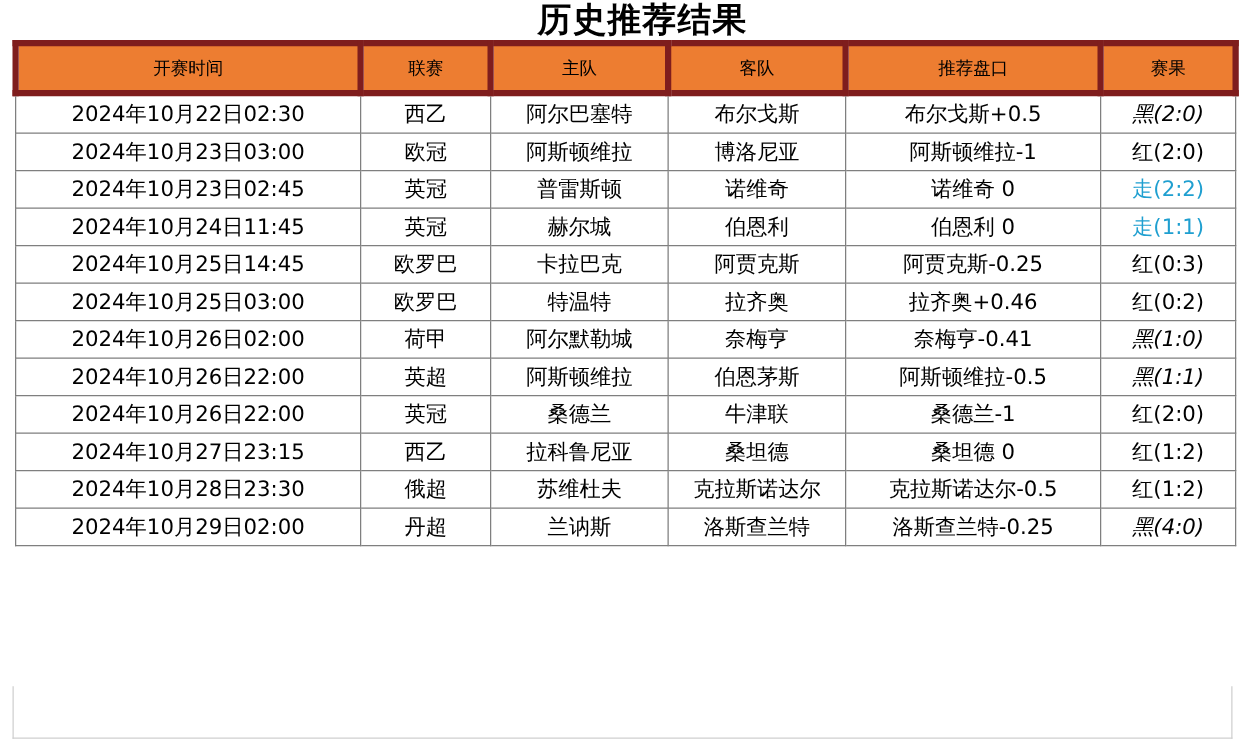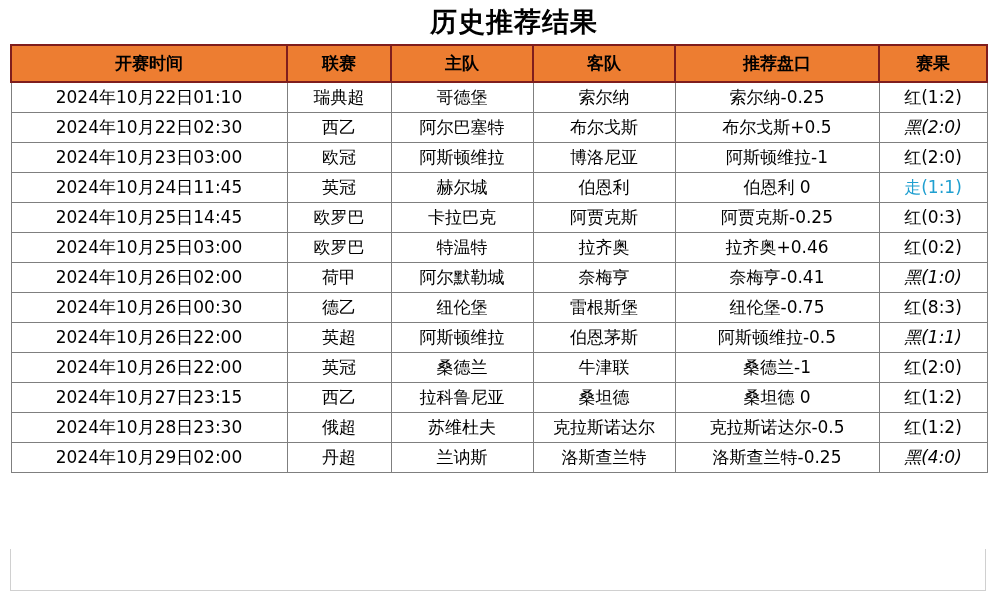--- a/index.html
+++ b/index.html
@@ -14,21 +14,21 @@
     overflow: hidden;
   }
   .sheet {
     position: relative;
     width: 996px;
     height: 599px;
     background: #ffffff;
     box-sizing: border-box;
   }
   .title-row {
-    height: 44px;
+    height: 32px;
     display: flex;
     align-items: center;
     justify-content: center;
     background: #ffffff;
     margin-left: 32px;
   }
   .title {
     font-size: 27px;
     font-weight: bold;
     color: #000000;
@@ -48,24 +48,24 @@
     font-size: 17px;
     color: #000000;
     height: 29px;
     padding: 0 2px;
     white-space: nowrap;
     overflow: hidden;
     font-family: "DejaVu Sans", "Liberation Sans", sans-serif;
   }
   table.grid thead th {
     background: #ED7D31;
-    font-weight: bold;
+    font-weight: normal;
     height: 35px;
-    font-size: 17px;
-    border: 2px solid #7f1d1d;
+    font-size: 14px;
+    border: 5px solid #7f1d1d;
   }
   td.res-red { color: #FF0000; }
   td.res-black { color: #000000; font-style: italic; }
   td.res-walk { color: #000000; }
   .res-walk .mark { color: #1f9fd0; }
   .col-time  { width: 276px; }
   .col-league{ width: 104px; }
   .col-home  { width: 142px; }
   .col-away  { width: 142px; }
   .col-hand  { width: 204px; }
@@ -105,44 +105,44 @@
         <th>开赛时间</th>
         <th>联赛</th>
         <th>主队</th>
         <th>客队</th>
         <th>推荐盘口</th>
         <th>赛果</th>
       </tr>
     </thead>
     <tbody id="table-body">
         <tr>
-          <td>2024年10月22日01:10</td>
-          <td>瑞典超</td>
-          <td>哥德堡</td>
-          <td>索尔纳</td>
-          <td>索尔纳-0.25</td>
-          <td class="res-red">红(1:2)</td>
-        </tr>
-        <tr>
           <td>2024年10月22日02:30</td>
           <td>西乙</td>
           <td>阿尔巴塞特</td>
           <td>布尔戈斯</td>
           <td>布尔戈斯+0.5</td>
           <td class="res-black">黑(2:0)</td>
         </tr>
         <tr>
           <td>2024年10月23日03:00</td>
           <td>欧冠</td>
           <td>阿斯顿维拉</td>
           <td>博洛尼亚</td>
           <td>阿斯顿维拉-1</td>
           <td class="res-red">红(2:0)</td>
         </tr>
         <tr>
+          <td>2024年10月23日02:45</td>
+          <td>英冠</td>
+          <td>普雷斯顿</td>
+          <td>诺维奇</td>
+          <td>诺维奇 0</td>
+          <td class="res-walk"><span class="mark">走(2:2)</span></td>
+        </tr>
+        <tr>
           <td>2024年10月24日11:45</td>
           <td>英冠</td>
           <td>赫尔城</td>
           <td>伯恩利</td>
           <td>伯恩利 0</td>
           <td class="res-walk"><span class="mark">走(1:1)</span></td>
         </tr>
         <tr>
           <td>2024年10月25日14:45</td>
           <td>欧罗巴</td>
@@ -161,28 +161,20 @@
         </tr>
         <tr>
           <td>2024年10月26日02:00</td>
           <td>荷甲</td>
           <td>阿尔默勒城</td>
           <td>奈梅亨</td>
           <td>奈梅亨-0.41</td>
           <td class="res-black">黑(1:0)</td>
         </tr>
         <tr>
-          <td>2024年10月26日00:30</td>
-          <td>德乙</td>
-          <td>纽伦堡</td>
-          <td>雷根斯堡</td>
-          <td>纽伦堡-0.75</td>
-          <td class="res-red">红(8:3)</td>
-        </tr>
-        <tr>
           <td>2024年10月26日22:00</td>
           <td>英超</td>
           <td>阿斯顿维拉</td>
           <td>伯恩茅斯</td>
           <td>阿斯顿维拉-0.5</td>
           <td class="res-black">黑(1:1)</td>
         </tr>
         <tr>
           <td>2024年10月26日22:00</td>
           <td>英冠</td>

